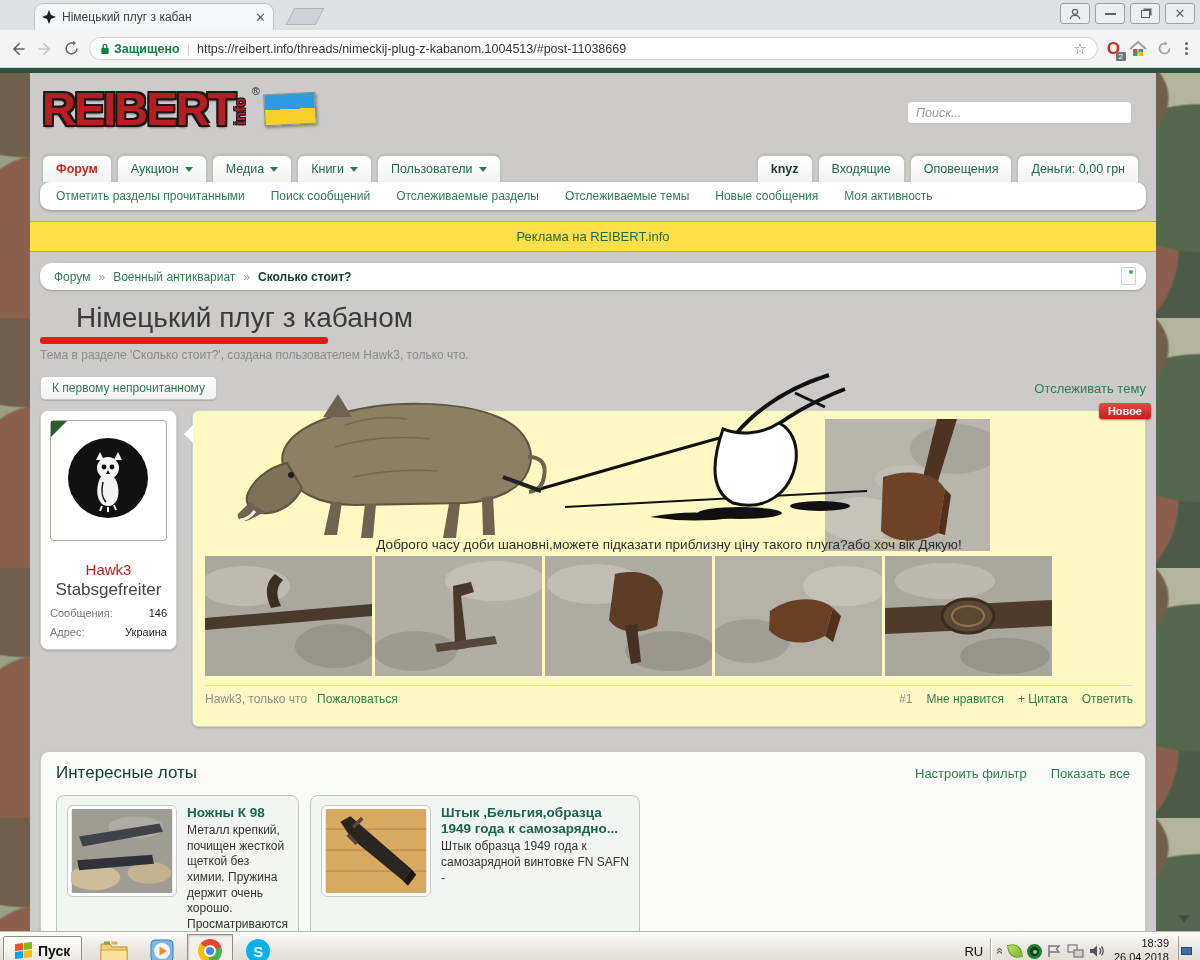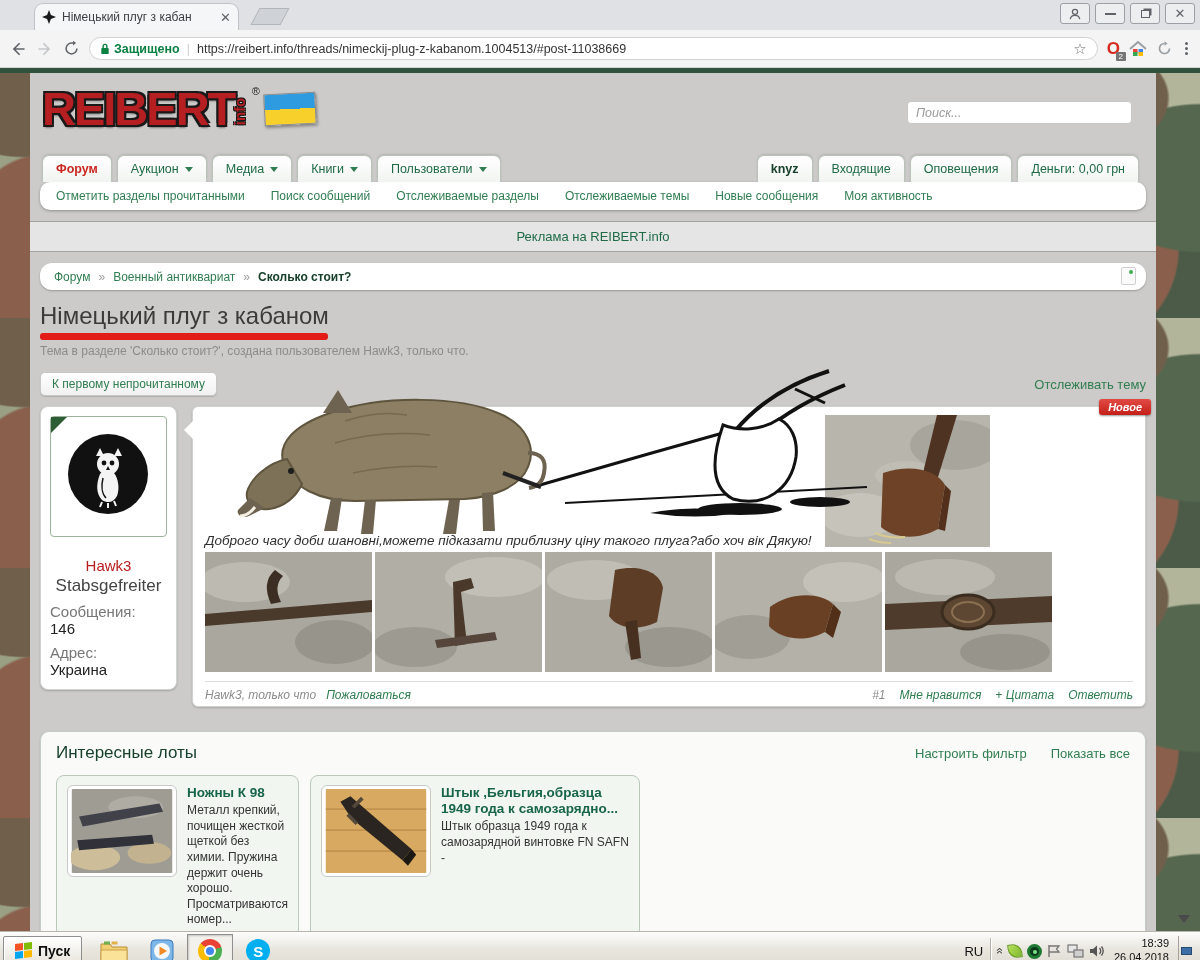--- a/index.html
+++ b/index.html
@@ -1,20 +1,20 @@
 <!DOCTYPE html>
 <html><head>
 <meta charset="utf-8">
 <style>
   * { margin:0; padding:0; box-sizing:border-box; font-family:"Liberation Sans","DejaVu Sans",sans-serif; }
   html,body { width:1200px; height:960px; overflow:hidden; background:#cccbc9; }
 
   
   .tabstrip { height:30px; background:#dfe1e5; position:relative; display:flex; align-items:flex-end; }
-  .tab { width:205px; height:27px; background:#f5f6f7; border:1px solid #bfc2c7; border-bottom:none;
+  .tab { width:240px; height:27px; background:#f5f6f7; border:1px solid #bfc2c7; border-bottom:none;
          border-radius:9px 9px 0 0; margin-left:34px; display:flex; align-items:center; gap:6px;
          padding:0 7px; font-size:12px; color:#3c4043; }
   .tab-title { flex:1; white-space:nowrap; overflow:hidden; }
   .tab-close { color:#5f6368; font-size:13px; cursor:default; }
   .newtab-btn { width:30px; height:17px; background:#cfd2d6; border:1px solid #b2b5ba; transform:skewX(-28deg); margin:0 0 5px 16px; }
   .winctls { position:absolute; right:5px; top:3px; display:flex; gap:5px; }
   .winbtn { width:30px; height:21px; border:1px solid #9aa0a6; border-radius:3px; background:#eceef0;
             display:flex; align-items:center; justify-content:center; color:#5f6368; font-size:13px; }
   .mini-bar { width:11px; height:2px; background:#5f6368; }
   .maxi-sq { width:9px; height:8px; border:1.5px solid #5f6368; box-shadow:2px -2px 0 -0.5px #5f6368; }
@@ -67,60 +67,60 @@
           border-radius:7px 7px 0 0; margin-right:5px; padding:0 13px; display:flex; align-items:center; gap:6px;
           font-size:12.5px; color:#1e6b46; box-shadow:0 -1px 2px rgba(0,0,0,.12); }
   .ntab.active { color:#c9261f; font-weight:bold; }
   .chev { width:0; height:0; border-left:4px solid transparent; border-right:4px solid transparent; border-top:5px solid #2f7d50; }
   .nav-spacer { flex:1; }
   .ntab.user { font-weight:bold; color:#17402b; }
 
   .subnav { background:#fff; border-radius:10px; height:28px; display:flex; align-items:center; gap:26px;
             padding:0 16px; font-size:12px; color:#1e6b46; box-shadow:0 1px 3px rgba(0,0,0,.3); position:relative; z-index:1;text-align:right; }
 
-  .adbar { margin:11px -10px 0; background:#e5e5e5; border-top:1px solid #a3a3a1; border-bottom:1px solid #a3a3a1;
+  .adbar { margin:11px -10px 0; background:#fde047; border-top:1px solid #a3a3a1; border-bottom:1px solid #a3a3a1;
            height:31px; display:flex; align-items:center; justify-content:center; font-size:13px; color:#1e6b46; }
 
   .breadcrumb { margin-top:11px; background:#fff; border-radius:12px; height:27px; display:flex; align-items:center;
                 gap:8px; padding:0 14px; font-size:12px; color:#2f7d50; box-shadow:0 1px 2px rgba(0,0,0,.25); position:relative; }
   .bc-sep { color:#9a9a9a; }
   .bc-last { font-weight:bold; color:#17402b; }
   .bc-icon { position:absolute; right:10px; top:4px; width:15px; height:18px; background:#fafafa; border:1px solid #cfcfcf; border-radius:2px; }
   .bc-icon i { position:absolute; right:2px; top:2px; width:4px; height:4px; border-radius:50%; background:#3fae53; }
 
   
-  .thread-title { margin-top:12px; font-size:24px; color:#3b3b3b; }
+  .thread-title { margin-top:12px; font-size:28px; color:#3b3b3b;margin-left:36px; }
   .red-underline { width:288px; height:7px; background:#e21d17; border-radius:3px; margin-top:3px; }
   .thread-sub { margin-top:4px; font-size:12px; color:#8b8b8b; }
   .head-row { display:flex; align-items:center; margin-top:14px; }
   .white-btn { background:linear-gradient(#ffffff,#f1f1f1); border:1px solid #c7c7c7; border-radius:5px;
                padding:4px 11px; font-size:12px; color:#2f7d50; box-shadow:0 1px 1px rgba(0,0,0,.15); display:inline-block; }
   .watch-link { margin-left:auto; font-size:13px; color:#2f7d50; }
   .green-link { color:#2f7d50; text-decoration:none; cursor:pointer; }
 
   
   .post-row { display:flex; gap:15px; margin-top:10px; }
   .ucard { width:137px; background:#fff; border:1px solid #cfd4cf; border-radius:8px; padding:9px 9px 11px;
            box-shadow:0 1px 2px rgba(0,0,0,.2); align-self:flex-start; position:relative; }
   .avatar-frame { position:relative; border:1px solid #9db39d; border-radius:4px; background:#fff; padding:5px; }
   .ucorner { position:absolute; top:0; left:0; width:0; height:0; border-top:16px solid #2d5d35; border-right:16px solid transparent; }
   .uname { text-align:center; font-size:15px; font-weight:normal; color:#b91c1c; margin-top:20px; }
   .urank { text-align:center; font-size:17px; color:#444; margin-top:2px; }
-  .ustat { display:flex; justify-content:space-between; font-size:15px; margin-top:7px;flex-direction:column; }
+  .ustat { display:flex; justify-content:space-between; font-size:11px; margin-top:7px; }
   .ustat .lbl { color:#777; } .ustat .val { color:#222; }
 
-  .bubble { flex:1; position:relative; background:#ffffff; border:1px solid #cdd2cd; border-radius:6px;
-            padding:10px 12px 4px; box-shadow:0 1px 2px rgba(0,0,0,.18);font-style:italic; }
+  .bubble { flex:1; position:relative; background:#fef9c3; border:1px solid #cdd2cd; border-radius:6px;
+            padding:10px 12px 20px; box-shadow:0 1px 2px rgba(0,0,0,.18); }
   .bubble:before { content:""; position:absolute; left:-9px; top:14px; width:0; height:0;
                    border-top:9px solid transparent; border-bottom:9px solid transparent; border-right:9px solid #fff; }
   .new-badge { position:absolute; top:-8px; right:-6px; background:linear-gradient(#e24b44,#c41f19); color:#fff;
                font-size:11px; font-weight:bold; padding:2px 9px; border-radius:3px; box-shadow:0 1px 2px rgba(0,0,0,.4); }
   .boar-wrap { position:absolute; left:42px; top:-46px; width:640px; height:175px; pointer-events:none; z-index:4; }
   .axe-photo { position:absolute; left:632px; top:8px; width:165px; height:132px; }
-  .post-text { margin-top:116px; font-size:13.5px; color:#2e2e2e; position:relative; z-index:5; }
+  .post-text { margin-top:116px; font-size:13.5px; color:#2e2e2e; position:relative; z-index:5;text-align:center; }
   .thumbs { display:flex; gap:3px; margin-top:4px; }
   .thumb { width:167px; height:120px; }
   .post-div { border-top:1px solid #ddd; margin-top:9px; padding-top:6px; display:flex; align-items:center; font-size:12px; gap:10px; }
   .meta-gray { color:#8b8b8b; }
   .post-right { margin-left:auto; display:flex; gap:14px; align-items:center; }
 
   
   .lots { margin-top:24px; background:#fafbf9; border:1px solid #c3cdc3; border-radius:9px; padding:11px 15px 13px;
           box-shadow:0 1px 2px rgba(0,0,0,.15); }
   .lots-head { display:flex; align-items:baseline; }

